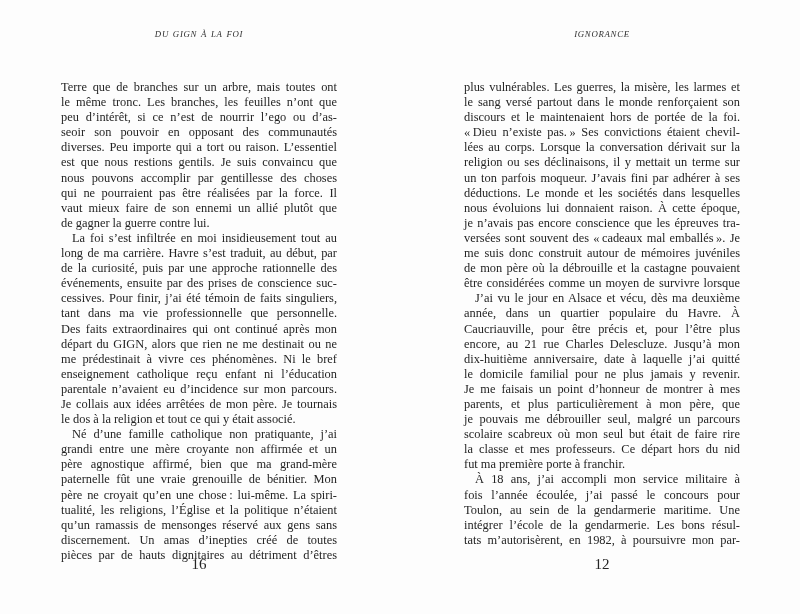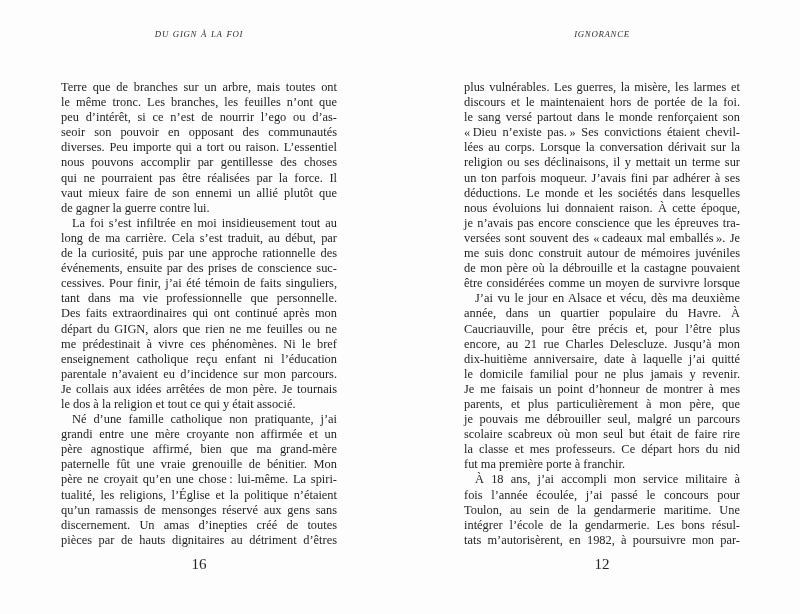--- a/index.html
+++ b/index.html
@@ -79,32 +79,33 @@
 <div class="spread">
 
   <div class="page page-left">
     <div class="running-head">DU GIGN À LA FOI</div>
     <div class="text-block">
         <div class="line">Terre que de branches sur un arbre, mais toutes ont</div>
         <div class="line">le même tronc. Les branches, les feuilles n’ont que</div>
         <div class="line">peu d’intérêt, si ce n’est de nourrir l’ego ou d’as-</div>
         <div class="line">seoir son pouvoir en opposant des communautés</div>
         <div class="line">diverses. Peu importe qui a tort ou raison. L’essentiel</div>
+        <div class="line">est que nous restions gentils. Je suis convaincu que</div>
         <div class="line">nous pouvons accomplir par gentillesse des choses</div>
         <div class="line">qui ne pourraient pas être réalisées par la force. Il</div>
         <div class="line">vaut mieux faire de son ennemi un allié plutôt que</div>
         <div class="line final">de gagner la guerre contre lui.</div>
         <div class="line indent">La foi s’est infiltrée en moi insidieusement tout au</div>
-        <div class="line">long de ma carrière. Cela s’est traduit, au début, par</div>
+        <div class="line">long de ma carrière. Havre s’est traduit, au début, par</div>
         <div class="line">de la curiosité, puis par une approche rationnelle des</div>
         <div class="line">événements, ensuite par des prises de conscience suc-</div>
         <div class="line">cessives. Pour finir, j’ai été témoin de faits singuliers,</div>
         <div class="line">tant dans ma vie professionnelle que personnelle.</div>
         <div class="line">Des faits extraordinaires qui ont continué après mon</div>
-        <div class="line">départ du GIGN, alors que rien ne me feuilles ou ne</div>
+        <div class="line">départ du GIGN, alors que rien ne me destinait ou ne</div>
         <div class="line">me prédestinait à vivre ces phénomènes. Ni le bref</div>
         <div class="line">enseignement catholique reçu enfant ni l’éducation</div>
         <div class="line">parentale n’avaient eu d’incidence sur mon parcours.</div>
         <div class="line">Je collais aux idées arrêtées de mon père. Je tournais</div>
         <div class="line final">le dos à la religion et tout ce qui y était associé.</div>
         <div class="line indent">Né d’une famille catholique non pratiquante, j’ai</div>
         <div class="line">grandi entre une mère croyante non affirmée et un</div>
         <div class="line">père agnostique affirmé, bien que ma grand-mère</div>
         <div class="line">paternelle fût une vraie grenouille de bénitier. Mon</div>
         <div class="line">père ne croyait qu’en une chose : lui-même. La spiri-</div>
@@ -113,22 +114,22 @@
         <div class="line">discernement. Un amas d’inepties créé de toutes</div>
         <div class="line">pièces par de hauts dignitaires au détriment d’êtres</div>
       </div>
     <div class="folio">16</div>
   </div>
 
   <div class="page page-right">
     <div class="running-head">IGNORANCE</div>
     <div class="text-block">
         <div class="line">plus vulnérables. Les guerres, la misère, les larmes et</div>
+        <div class="line">le sang versé partout dans le monde renforçaient son</div>
         <div class="line">discours et le maintenaient hors de portée de la foi.</div>
-        <div class="line">le sang versé partout dans le monde renforçaient son</div>
         <div class="line">« Dieu n’existe pas. » Ses convictions étaient chevil-</div>
         <div class="line">lées au corps. Lorsque la conversation dérivait sur la</div>
         <div class="line">religion ou ses déclinaisons, il y mettait un terme sur</div>
         <div class="line">un ton parfois moqueur. J’avais fini par adhérer à ses</div>
         <div class="line">déductions. Le monde et les sociétés dans lesquelles</div>
         <div class="line">nous évoluions lui donnaient raison. À cette époque,</div>
         <div class="line">je n’avais pas encore conscience que les épreuves tra-</div>
         <div class="line">versées sont souvent des « cadeaux mal emballés ». Je</div>
         <div class="line">me suis donc construit autour de mémoires juvéniles</div>
         <div class="line">de mon père où la débrouille et la castagne pouvaient</div>

